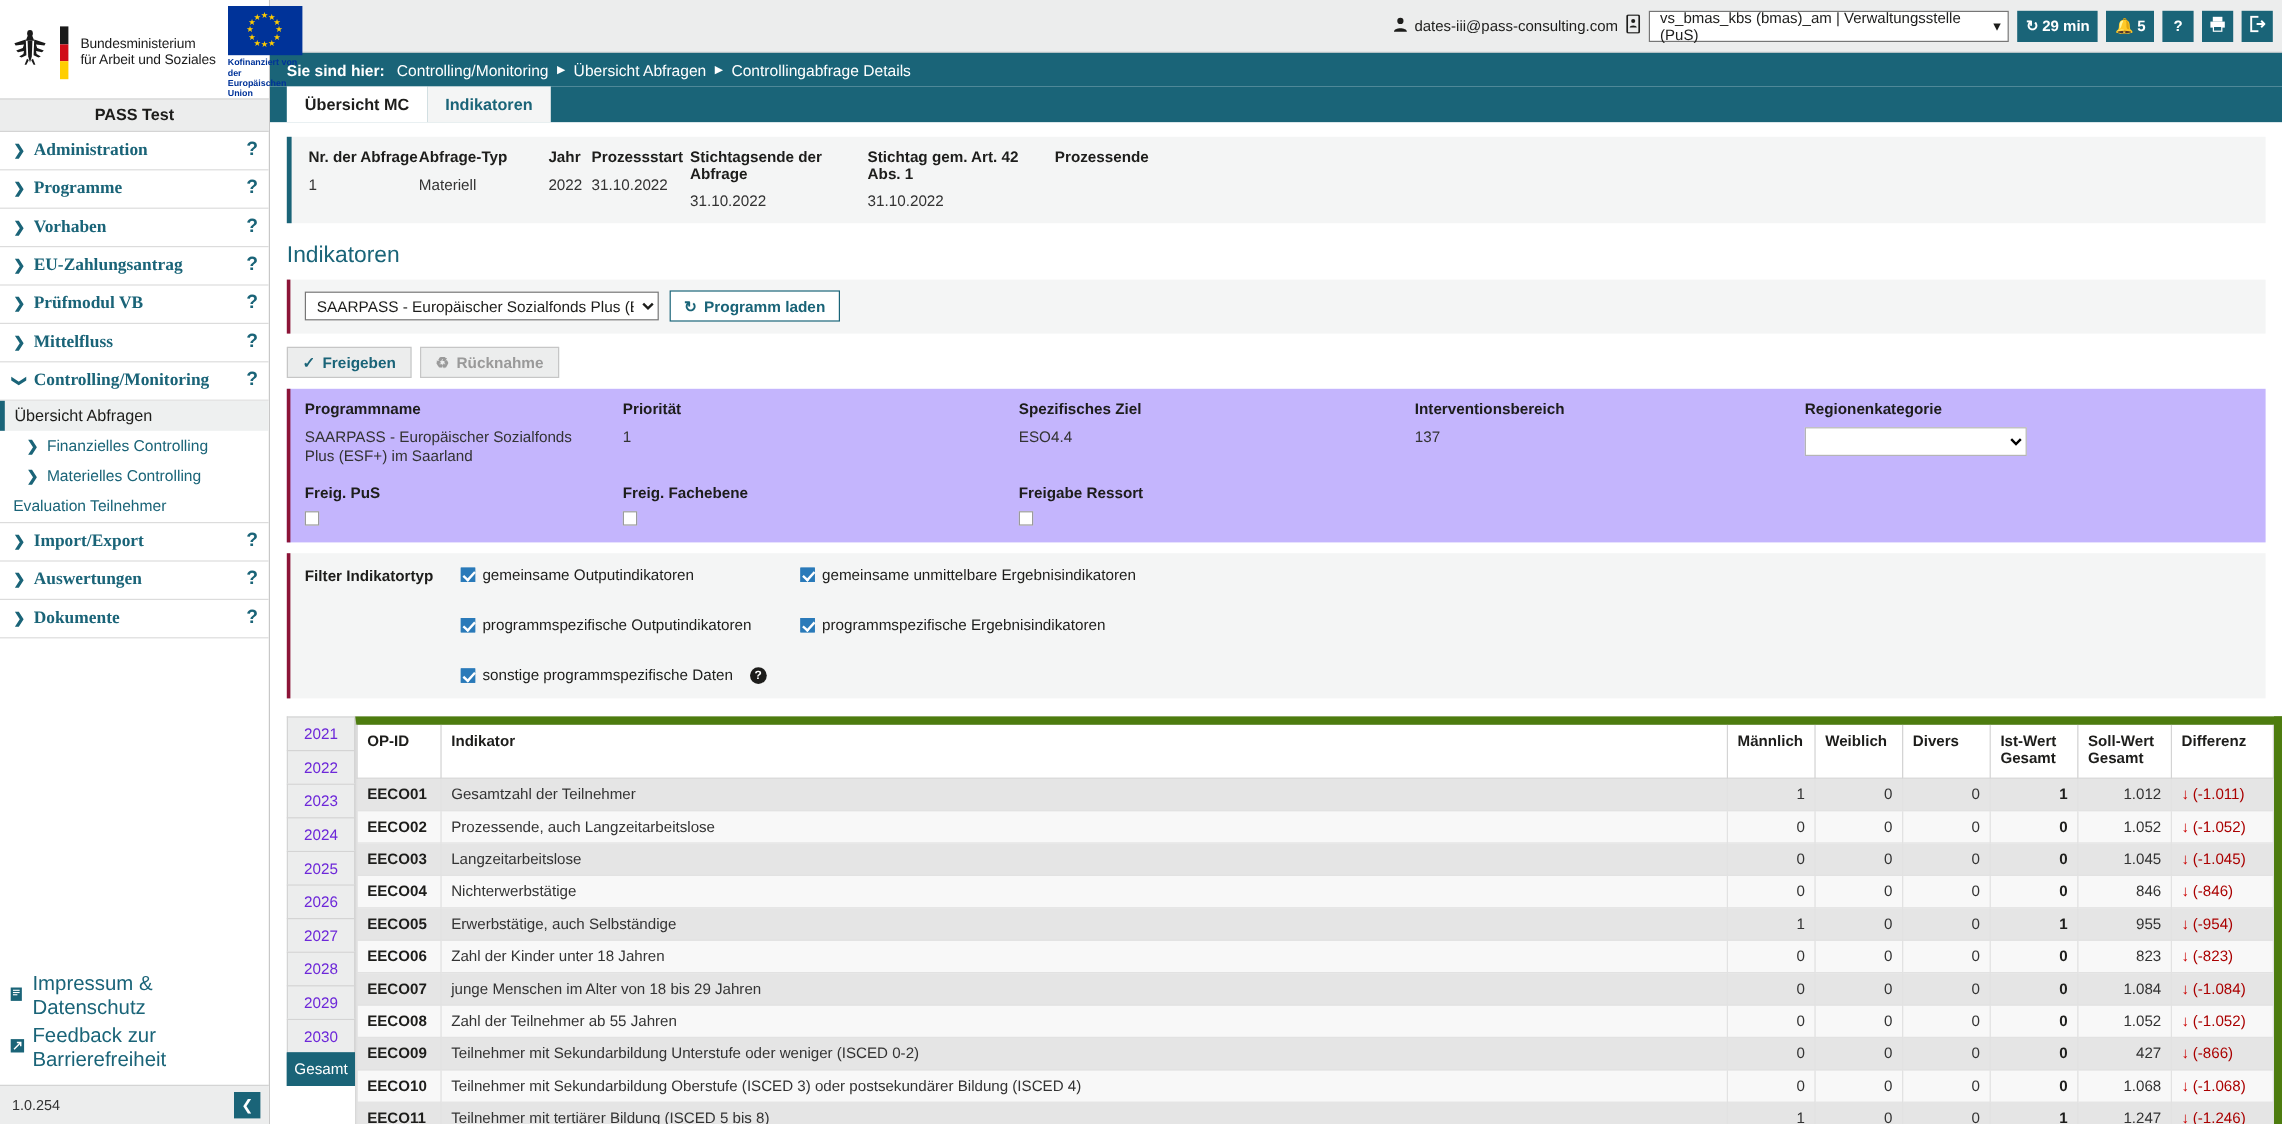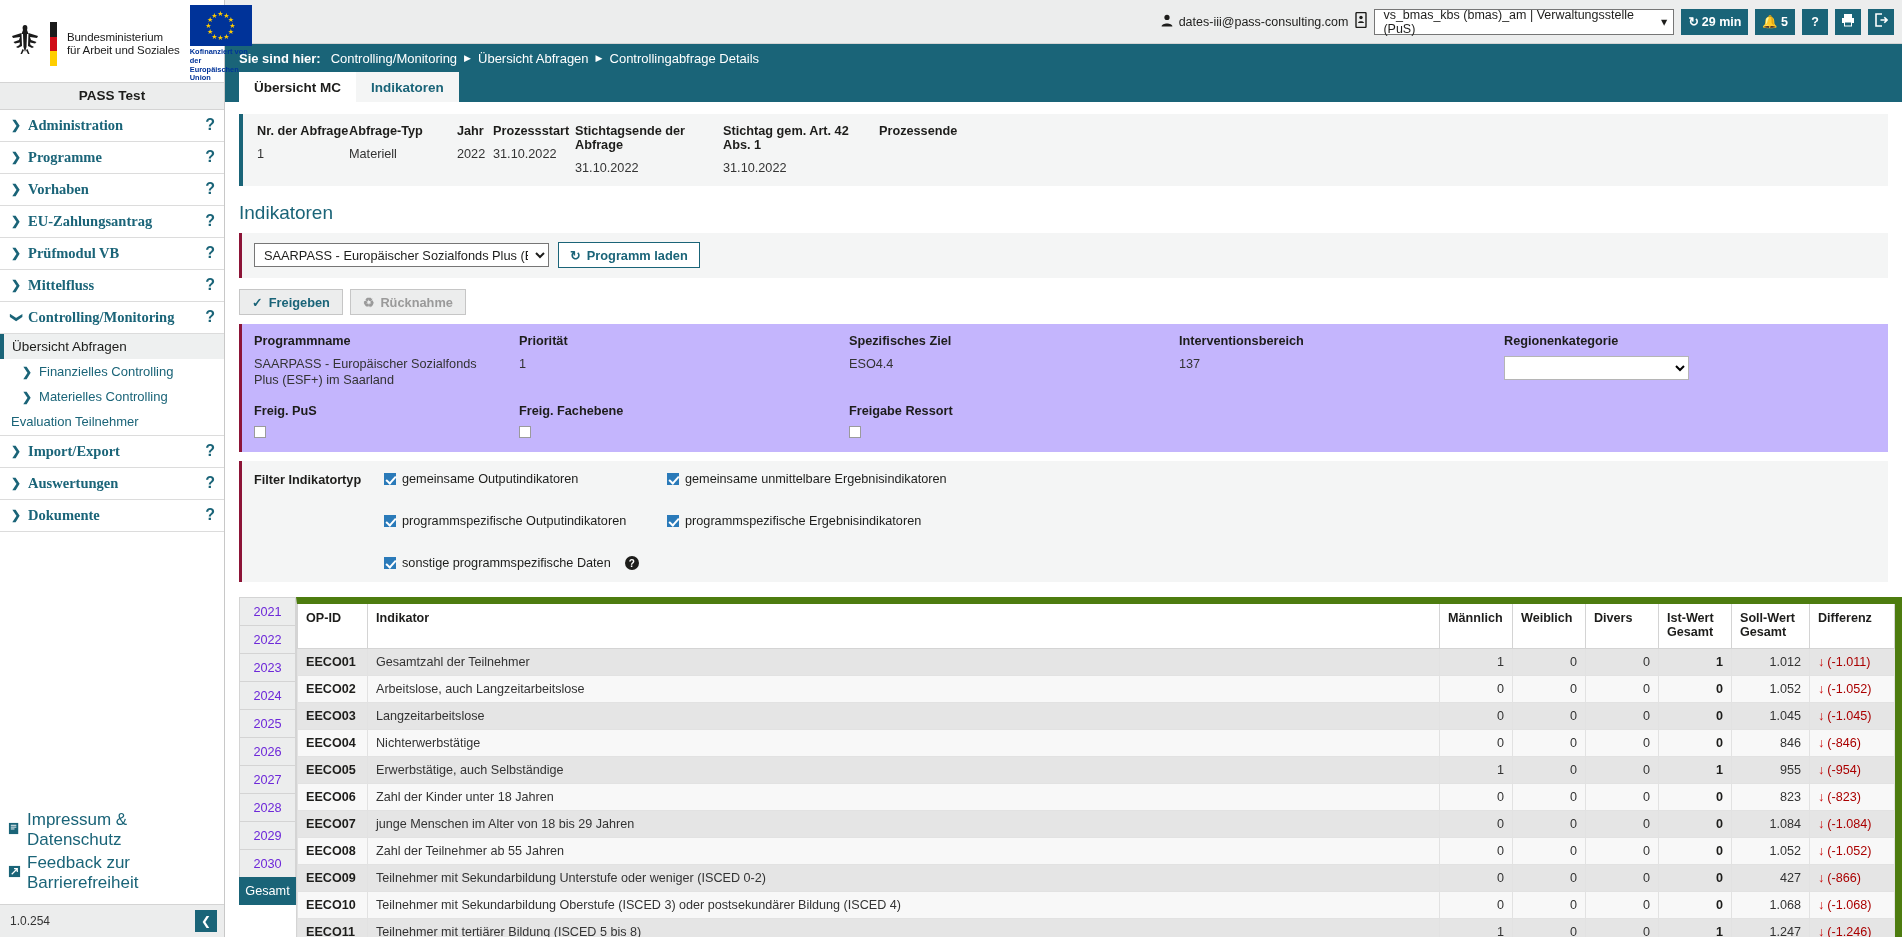--- a/index.html
+++ b/index.html
@@ -731,21 +731,21 @@
                   <td>Gesamtzahl der Teilnehmer</td>
                   <td class="num">1</td>
                   <td class="num">0</td>
                   <td class="num">0</td>
                   <td class="num bold">1</td>
                   <td class="num">1.012</td>
                   <td><span class="down-arrow">↓</span><span class="diff-val">(-1.011)</span></td>
                 </tr>
                 <tr class="alt">
                   <td class="opid">EECO02</td>
-                  <td>Arbeitslose, auch Langzeitarbeitslose</td>
+                  <td>Prozessende, auch Langzeitarbeitslose</td>
                   <td class="num">0</td>
                   <td class="num">0</td>
                   <td class="num">0</td>
                   <td class="num bold">0</td>
                   <td class="num">1.052</td>
                   <td><span class="down-arrow">↓</span><span class="diff-val">(-1.052)</span></td>
                 </tr>
                 <tr>
                   <td class="opid">EECO03</td>
                   <td>Langzeitarbeitslose</td>

